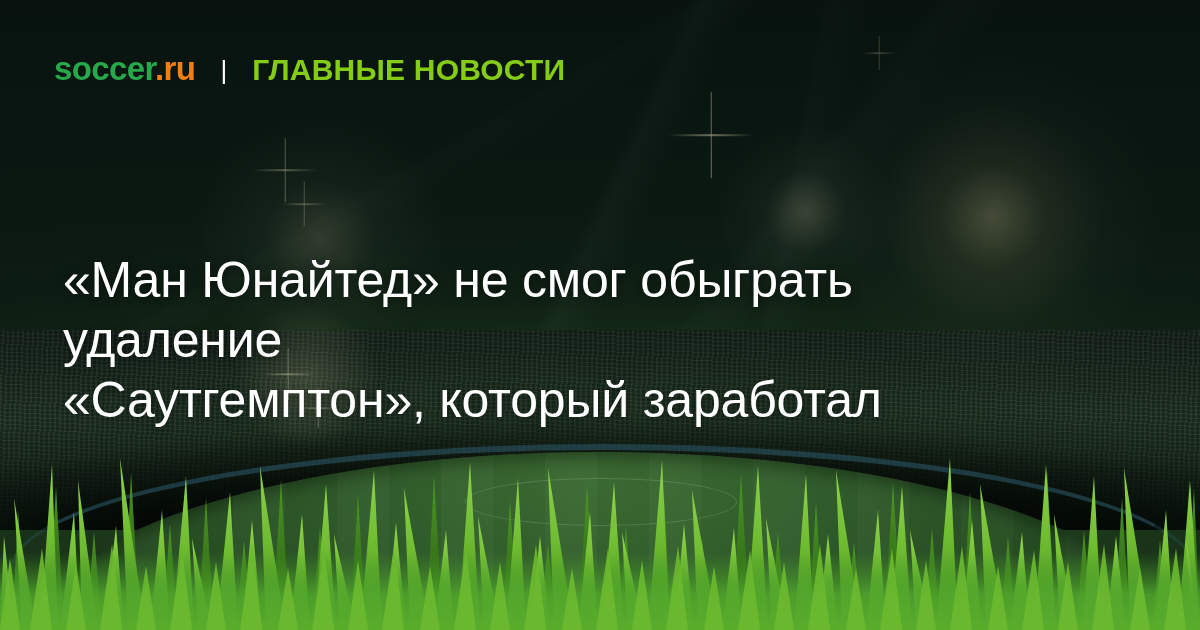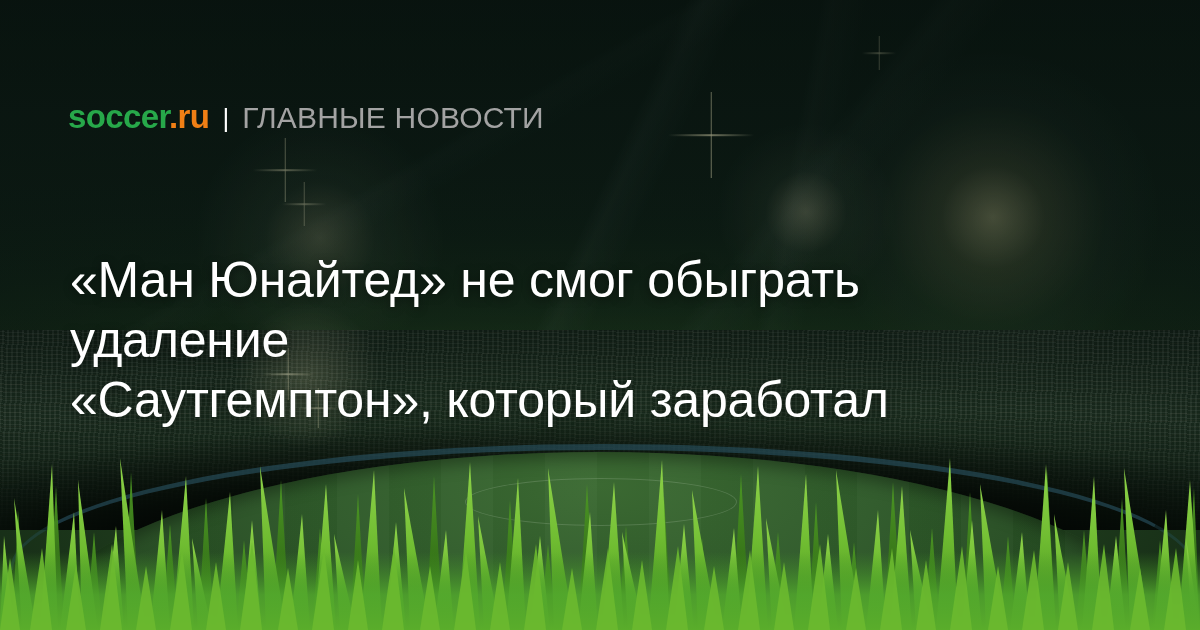--- a/index.html
+++ b/index.html
@@ -160,65 +160,63 @@
   .grass {
     position: absolute;
     left: 0; right: 0; bottom: 0;
     height: 190px;
   }
   .grass svg { display: block; width: 100%; height: 100%; }
 
   
   .header {
     position: absolute;
-    left: 68px;
+    left: 54px;
     top: 52px;
     display: flex;
     align-items: baseline;
-    gap: 13px;
+    gap: 25px;
     white-space: nowrap;
-    margin-top: 48px;
   }
   .logo {
     font-size: 33px;
     font-weight: 700;
     letter-spacing: -0.6px;
     line-height: 1;
   }
   .logo .w-soccer { color: #27a84a; }
   .logo .w-ru     { color: #f07f15; }
   .sep {
     color: #ffffff;
     font-size: 26px;
     font-weight: 400;
     line-height: 1;
     position: relative;
     top: -1px;
   }
   .kicker {
-    color: #a3a3a3;
+    color: #84cc16;
     font-size: 30px;
-    font-weight: 400;
+    font-weight: 700;
     letter-spacing: 0.2px;
     line-height: 1;
   }
 
   
   .headline {
     position: absolute;
     left: 63px;
     top: 216px;
     width: 1040px;
     color: #ffffff;
     font-size: 50px;
     font-weight: 400;
     line-height: 60px;
     letter-spacing: -0.2px;
     text-shadow: 0 2px 10px rgba(0,0,0,.45);
-    margin-left: 7px;
   }
   .headline .ln { display: block; }
 </style>
 </head>
 <body>
 
 <div id="card">
 
   <div class="layer bg-base"></div>
   <div class="layer bg-sky"></div>

